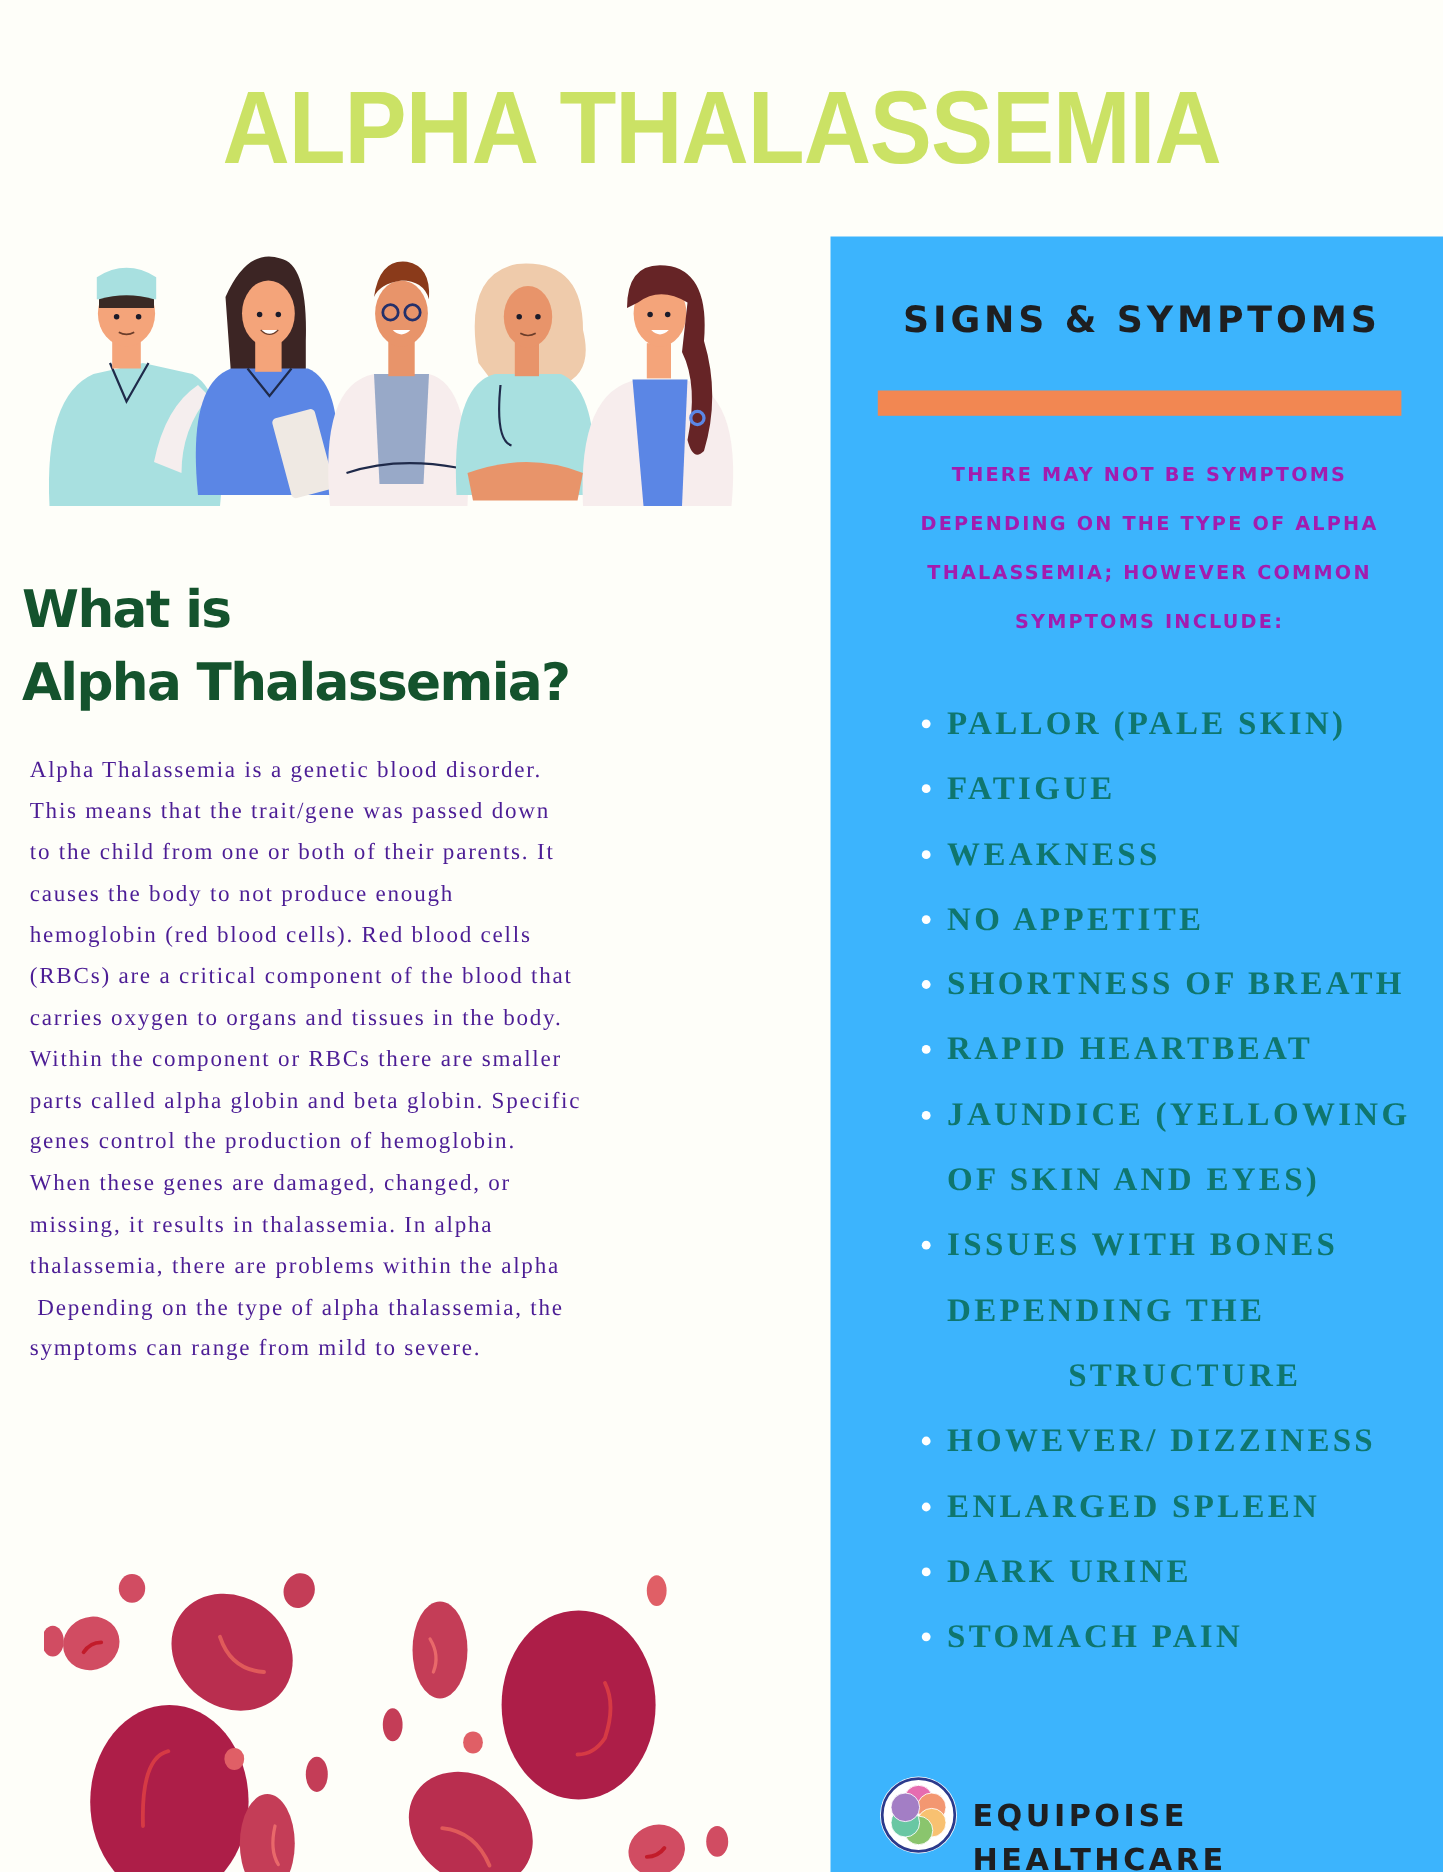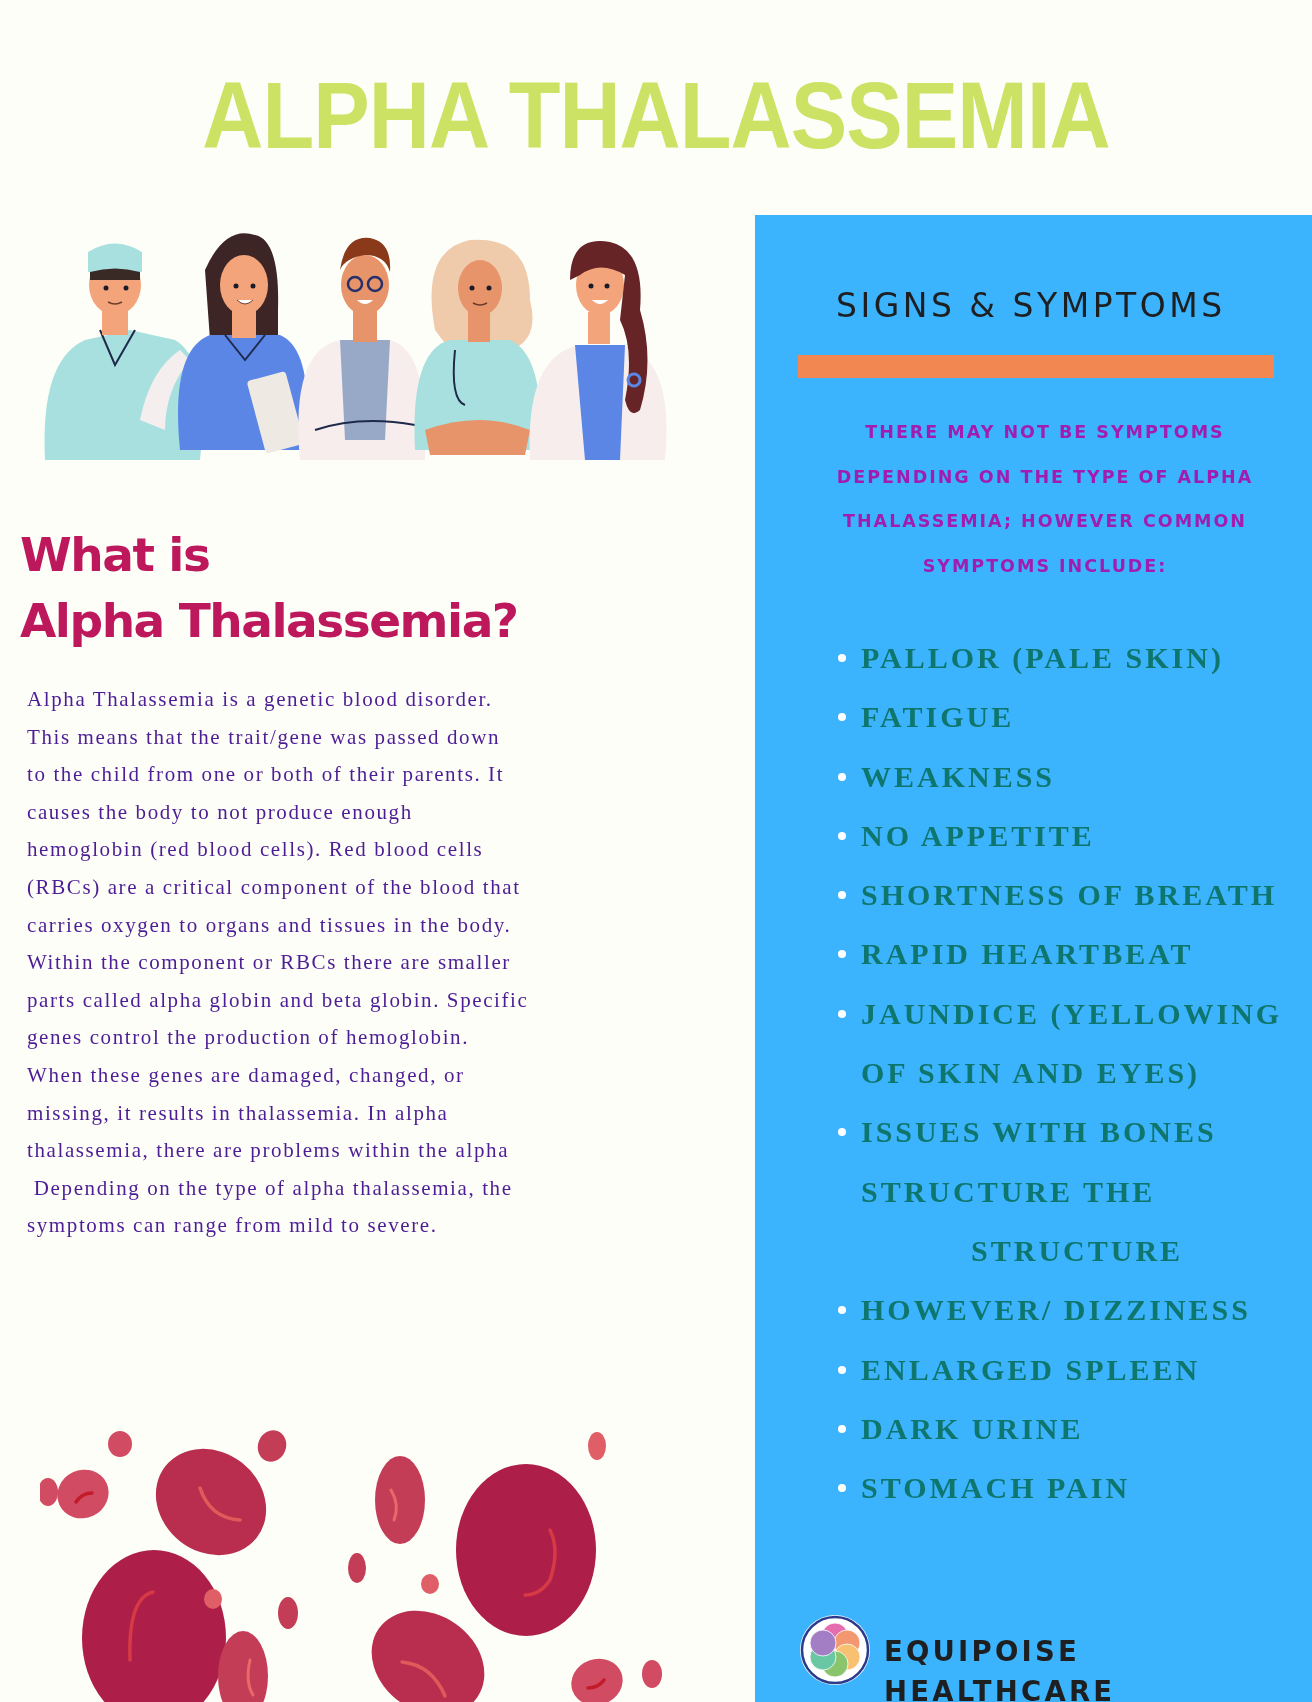--- a/index.html
+++ b/index.html
@@ -13,36 +13,36 @@
     left: 0; width: 1312px; top: 66px; text-align: center;
     font-family: "Liberation Sans", sans-serif; font-weight: bold;
     font-size: 94px; line-height: 100px; color: #cbe265;
     transform: scaleX(0.9); transform-origin: 656px 0;
     letter-spacing: -1px; margin: 0;
   }
   #people { left: 40px; top: 230px; width: 690px; height: 240px; }
   #what-heading {
     left: 20px; top: 522px; margin: 0;
     font-family: "DejaVu Sans", sans-serif; font-weight: bold;
-    font-size: 47px; line-height: 66px; color: #be185d; letter-spacing: -1.5px;
+    font-size: 47px; line-height: 66px; color: #14532d; letter-spacing: -1.5px;
   }
   #body-text {
     left: 27px; top: 681px; width: 640px; margin: 0;
     font-family: "Liberation Serif", serif; font-size: 21px; line-height: 37.6px;
     letter-spacing: 1.6px; color: #4c1d95;
   }
   #body-text span { display: block; white-space: pre; }
   #cells { left: 40px; top: 1420px; width: 660px; height: 282px; }
 
   #panel {
     left: 755px; top: 215px; width: 557px; height: 1487px; background: #3cb4fd;
   }
   #panel-heading {
-    left: 820px; top: 268px; margin: 16px;
-    font-family: "DejaVu Sans", sans-serif; font-weight: normal; font-size: 33px;
+    left: 820px; top: 268px; margin: 1px;
+    font-family: "DejaVu Sans", sans-serif; font-weight: bold; font-size: 33px;
     letter-spacing: 3.5px; color: #1e1f21; line-height: 44px;
   }
   #orange-bar { left: 798px; top: 355px; width: 476px; height: 23px; background: #f28752; }
   #intro {
     left: 800px; top: 410px; width: 490px; margin: 0; text-align: center;
     font-family: "DejaVu Sans", sans-serif; font-weight: bold; font-size: 17.5px;
     line-height: 44.6px; letter-spacing: 2px; color: #a21caf;
   }
   #intro span { display: block; }
   #symptoms { left: 830px; top: 628px; margin: 0; padding: 0; list-style: none; }
@@ -202,21 +202,21 @@
 <ul id="symptoms" class="abs">
   <li><span class="dot"></span><span>PALLOR (PALE SKIN)</span></li>
   <li><span class="dot"></span><span>FATIGUE</span></li>
   <li><span class="dot"></span><span>WEAKNESS</span></li>
   <li><span class="dot"></span><span>NO APPETITE</span></li>
   <li><span class="dot"></span><span>SHORTNESS OF BREATH</span></li>
   <li><span class="dot"></span><span>RAPID HEARTBEAT</span></li>
   <li><span class="dot"></span><span>JAUNDICE (YELLOWING</span></li>
   <li class="cont"><span>OF SKIN AND EYES)</span></li>
   <li><span class="dot"></span><span>ISSUES WITH BONES</span></li>
-  <li class="cont"><span>STRUCTURE THE</span></li>
+  <li class="cont"><span>DEPENDING THE</span></li>
   <li class="cont indent"><span>STRUCTURE</span></li>
   <li><span class="dot"></span><span>HOWEVER/ DIZZINESS</span></li>
   <li><span class="dot"></span><span>ENLARGED SPLEEN</span></li>
   <li><span class="dot"></span><span>DARK URINE</span></li>
   <li><span class="dot"></span><span>STOMACH PAIN</span></li>
 </ul>
 
 <svg id="logo" class="abs" viewBox="0 0 72 72">
   <circle cx="36" cy="36" r="35" fill="#ffffff"></circle>
   <circle cx="36" cy="36" r="33" fill="none" stroke="#2b3a8c" stroke-width="2.5"></circle>

